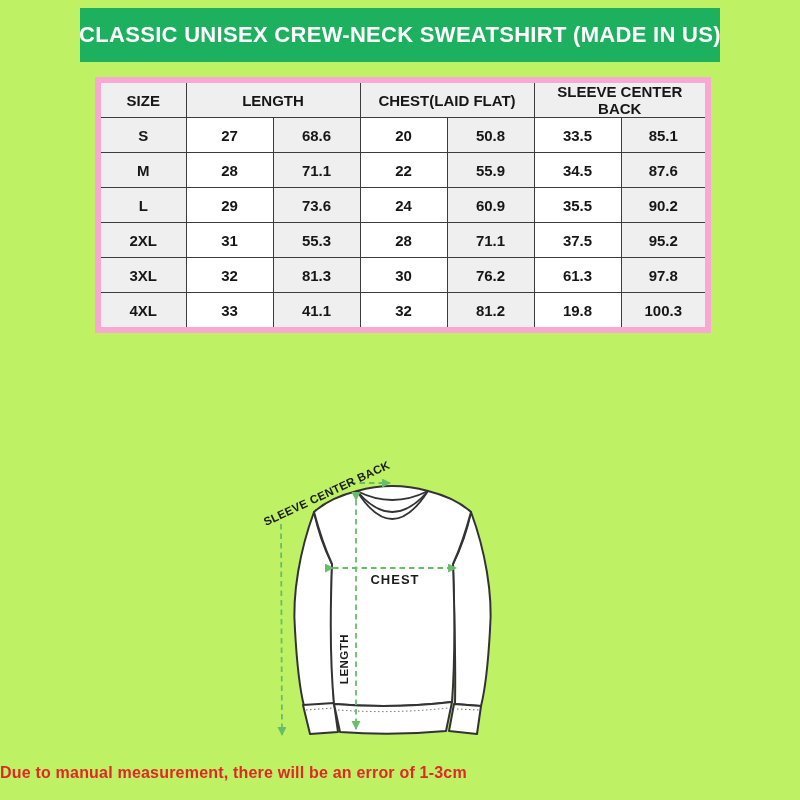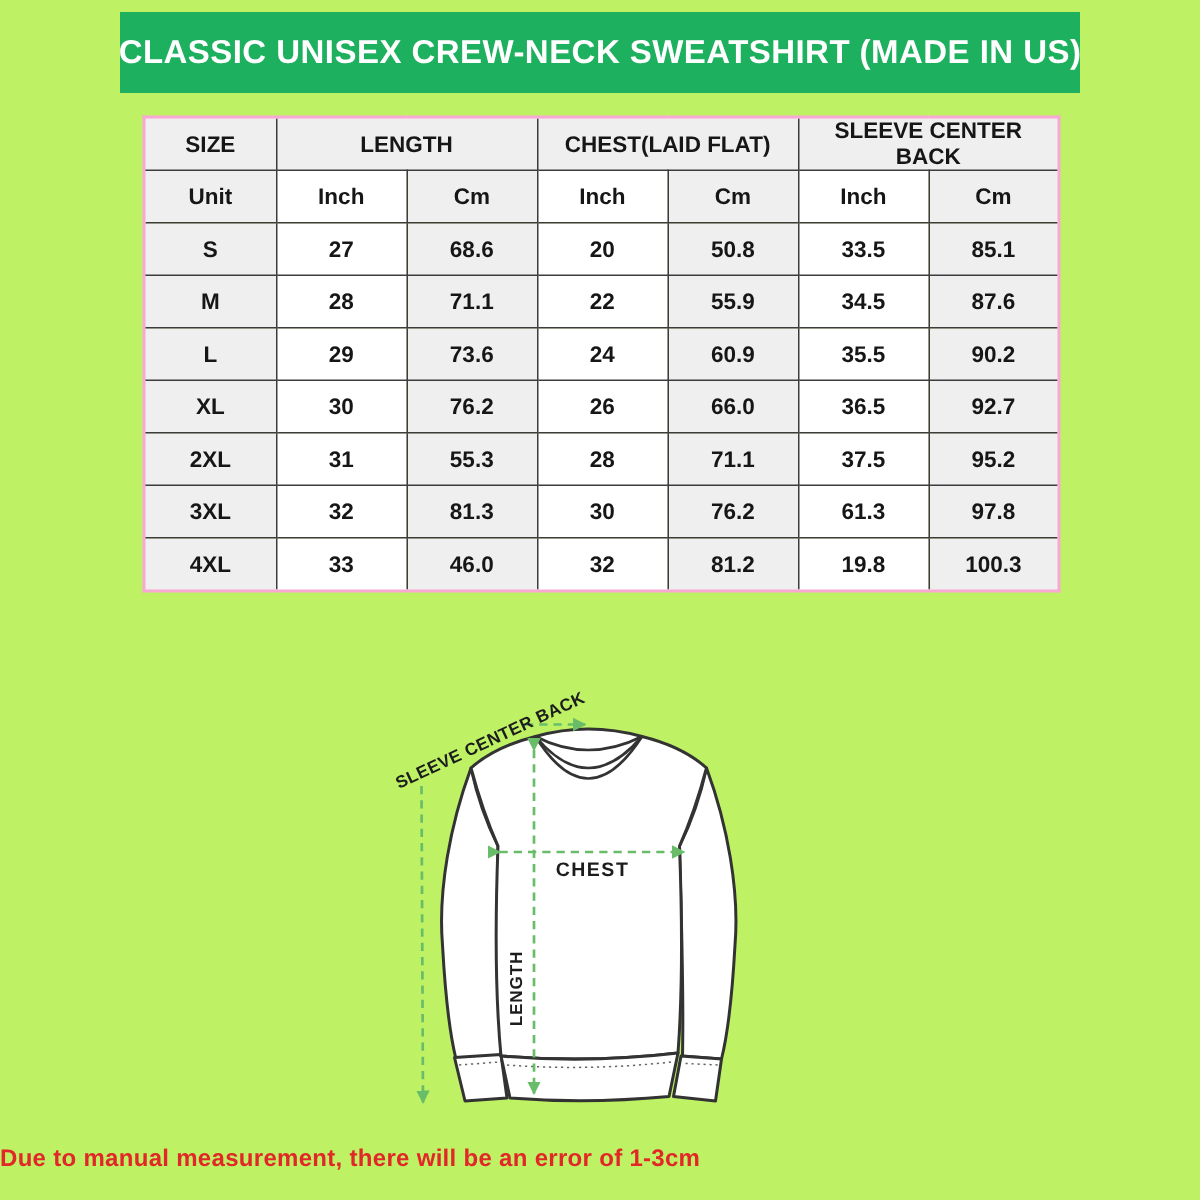--- a/index.html
+++ b/index.html
@@ -7,21 +7,21 @@
         font-family:"Liberation Sans", sans-serif;}
 
   
   .banner{position:absolute;left:80px;top:8px;width:640px;height:54px;
           display:flex;align-items:center;justify-content:center;}
   .banner span{color:#ffffff;font-size:22px;font-weight:700;letter-spacing:.3px;white-space:nowrap;}
 
   
   .tablewrap{position:absolute;left:95px;top:77px;width:610px;}
   table.size{border-collapse:collapse;table-layout:fixed;width:610px;
-             border:2px solid #f9a8d4;}
+             border:6px solid #f9a8d4;}
   table.size th, table.size td{border:1.5px solid #3c3c3c;height:34px;padding:0;
              text-align:center;vertical-align:middle;font-size:15px;font-weight:700;color:#161616;
              background:#ffffff;}
   table.size tr.grp th{background:#efefef;}
   table.size tr.unit th:nth-child(odd){background:#efefef;}
   table.size tbody td:nth-child(odd){background:#efefef;}
 
   
   .diagram{position:absolute;left:240px;top:452px;width:330px;height:300px;}
   .diagram svg{display:block;width:330px;height:300px;}
@@ -55,29 +55,20 @@
           <col style="width:87px">
           <col style="width:87px">
       </colgroup>
       <thead>
         <tr class="grp">
           <th>SIZE</th>
           <th colspan="2">LENGTH</th>
           <th colspan="2">CHEST(LAID FLAT)</th>
           <th colspan="2">SLEEVE CENTER BACK</th>
         </tr>
-        <tr class="unit">
-          <th>Unit</th>
-          <th>Inch</th>
-          <th>Cm</th>
-          <th>Inch</th>
-          <th>Cm</th>
-          <th>Inch</th>
-          <th>Cm</th>
-        </tr>
       </thead>
       <tbody>
           <tr>
             <td>S</td>
             <td>27</td>
             <td>68.6</td>
             <td>20</td>
             <td>50.8</td>
             <td>33.5</td>
             <td>85.1</td>
@@ -94,50 +85,41 @@
           <tr>
             <td>L</td>
             <td>29</td>
             <td>73.6</td>
             <td>24</td>
             <td>60.9</td>
             <td>35.5</td>
             <td>90.2</td>
           </tr>
           <tr>
-            <td>XL</td>
-            <td>30</td>
-            <td>76.2</td>
-            <td>26</td>
-            <td>66.0</td>
-            <td>36.5</td>
-            <td>92.7</td>
-          </tr>
-          <tr>
             <td>2XL</td>
             <td>31</td>
             <td>55.3</td>
             <td>28</td>
             <td>71.1</td>
             <td>37.5</td>
             <td>95.2</td>
           </tr>
           <tr>
             <td>3XL</td>
             <td>32</td>
             <td>81.3</td>
             <td>30</td>
             <td>76.2</td>
             <td>61.3</td>
             <td>97.8</td>
           </tr>
           <tr>
             <td>4XL</td>
             <td>33</td>
-            <td>46.0</td>
+            <td>41.1</td>
             <td>32</td>
             <td>81.2</td>
             <td>19.8</td>
             <td>100.3</td>
           </tr>
         </tbody>
     </table>
   </div>
 
   <div class="diagram">

